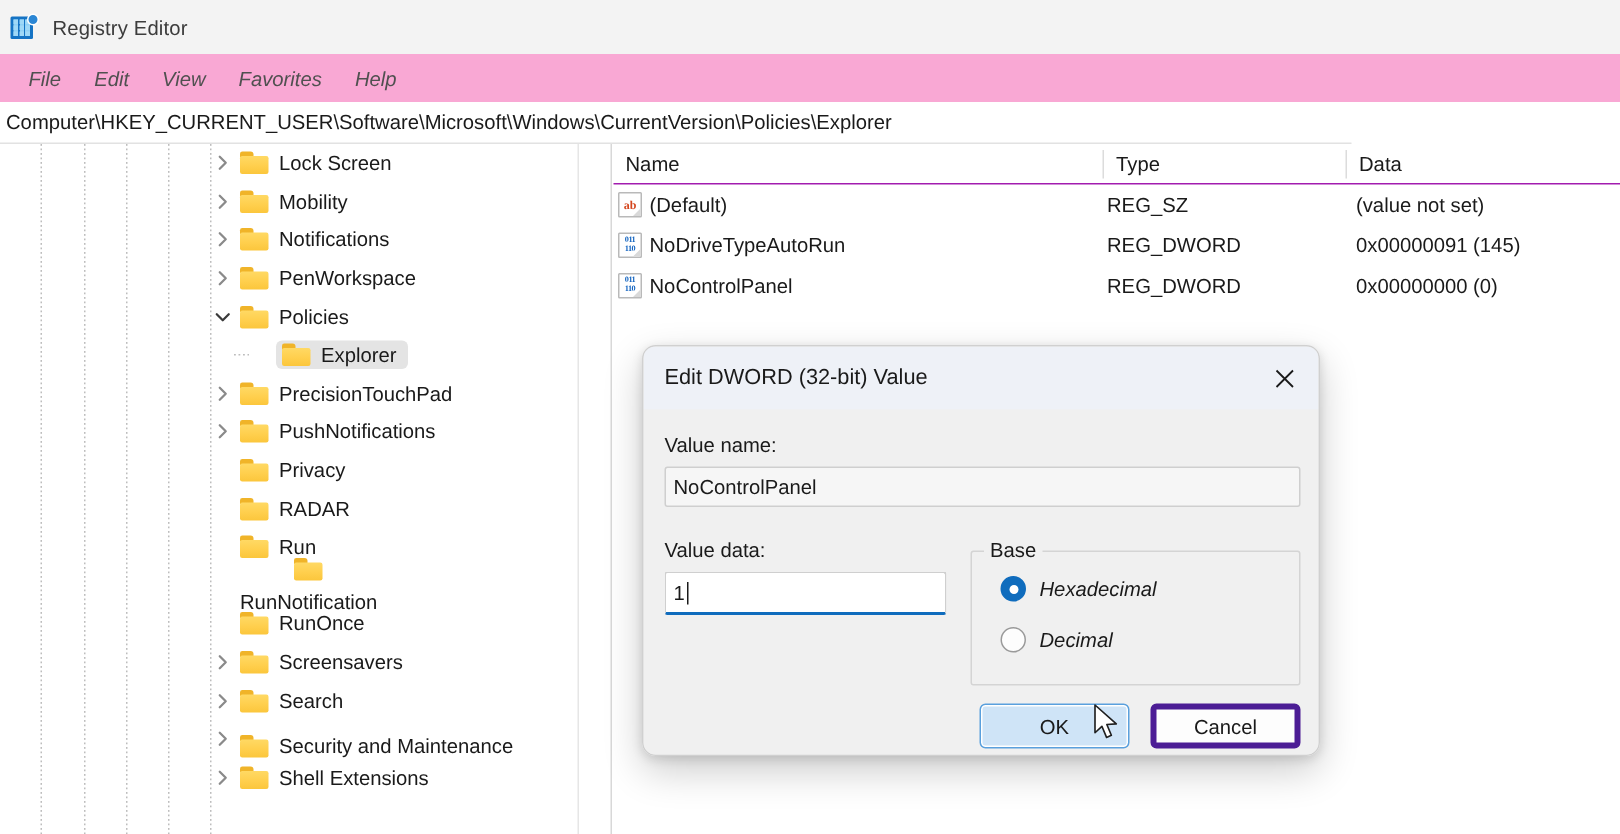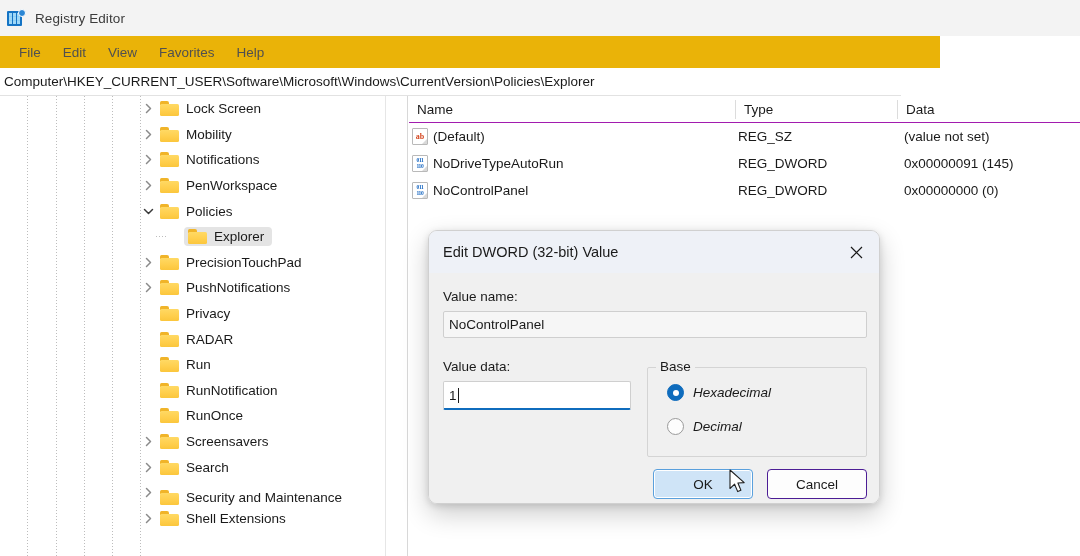--- a/index.html
+++ b/index.html
@@ -63,24 +63,25 @@
   }
   .title-text {
     font-size: 13.5px;
     color: #3c3c3c;
     letter-spacing: 0.1px;
   }
 
   
   .menubar {
     position: absolute; left: 0; top: 36px;
-    width: 940px; height: 32px;
-    background: #eab308;
+    width: 1080px; height: 32px;
+    background: #f9a8d4;
     display: flex; align-items: center;
     padding-left: 8px;
+    font-style: italic;
   }
   .menu-item {
     font-size: 13.5px;
     color: #505050;
     padding: 3px 11px;
     border-radius: 3px;
     cursor: default;
   }
 
   
@@ -363,21 +364,21 @@
     background: #ffffff;
   }
   .dlg-button {
     position: absolute;
     height: 30px;
     border-radius: 4px;
     display: flex; align-items: center; justify-content: center;
     font-size: 13.5px;
     color: #1a1a1a;
     background: #fdfdfd;
-    border: 1px solid #4c1d95;
+    border: 4px solid #4c1d95;
   }
   .dlg-button.default {
     background: #cfe4f7;
     border: 1px solid #5aa0dd;
     box-shadow: 0 0 0 1px #ffffff inset;
   }
 
   
   .cursor {
     position: absolute;
@@ -561,21 +562,21 @@
         <div class="tree-row">
           <span class="tree-label-wrap" style="left: 156px;">
             <span class="folder">
               <span class="tab"></span>
               <span class="body"></span>
             </span>
             <span>Run</span>
           </span>
         </div>
         <div class="tree-row">
-          <span class="tree-label-wrap" style="left: 156px;">
+          <span class="tree-label-wrap" style="left: 156px; flex-direction: column;">
             <span class="folder">
               <span class="tab"></span>
               <span class="body"></span>
             </span>
             <span>RunNotification</span>
           </span>
         </div>
         <div class="tree-row">
           <span class="tree-label-wrap" style="left: 156px;">
             <span class="folder">

